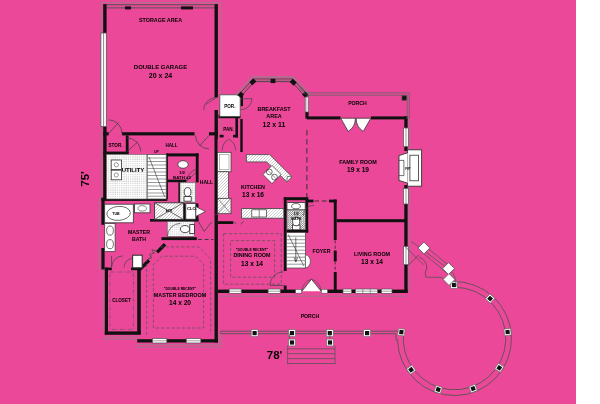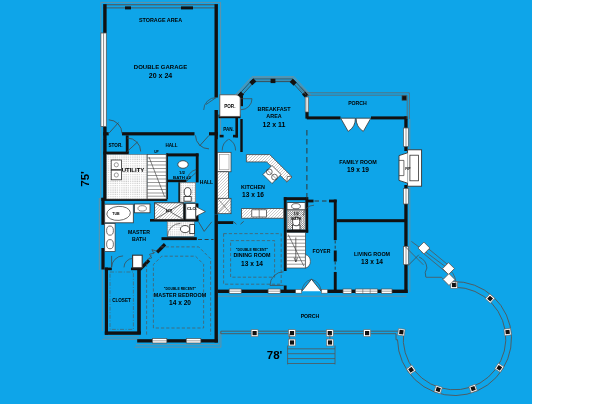--- a/index.html
+++ b/index.html
@@ -1,16 +1,16 @@
 <!DOCTYPE html>
 <html><head>
 <meta charset="utf-8">
 <style>
   html,body{margin:0;padding:0;background:#ffffff;}
-  .page{width:532px;height:404px;position:relative;overflow:hidden;background:#0ea5e9;}
+  .page{width:576px;height:404px;position:relative;overflow:hidden;background:#ec4899;}
   svg{position:absolute;left:0;top:0;}
   text{font-family:"Liberation Sans",sans-serif;fill:#000;font-weight:bold;}
 </style>
 </head>
 <body>
 <div class="page">
 <svg width="600" height="404" viewBox="0 0 600 404">
 <defs>
   <pattern id="dots" width="2.2" height="2.2" patternUnits="userSpaceOnUse">
     <rect width="2.2" height="2.2" fill="#fff"></rect>

